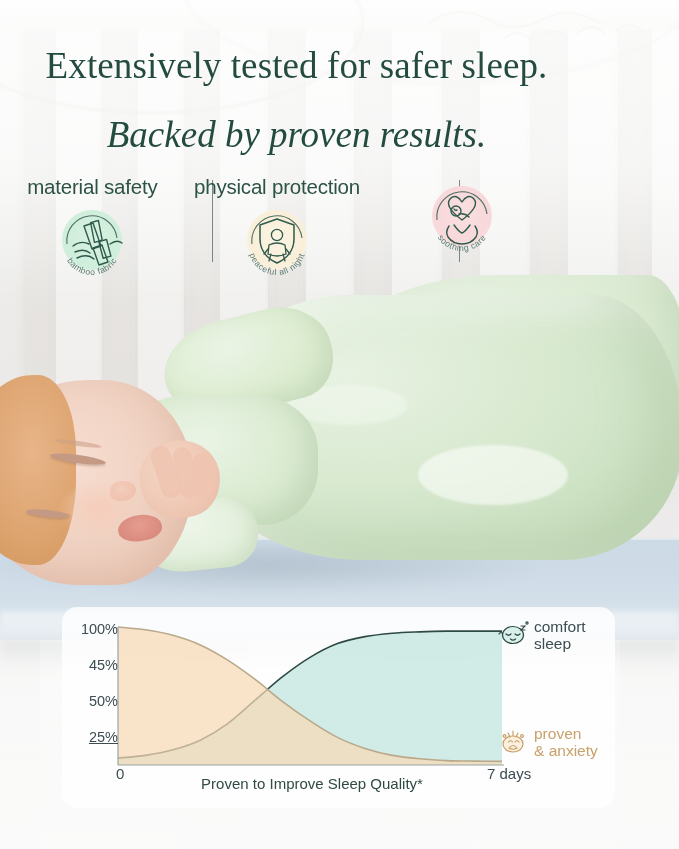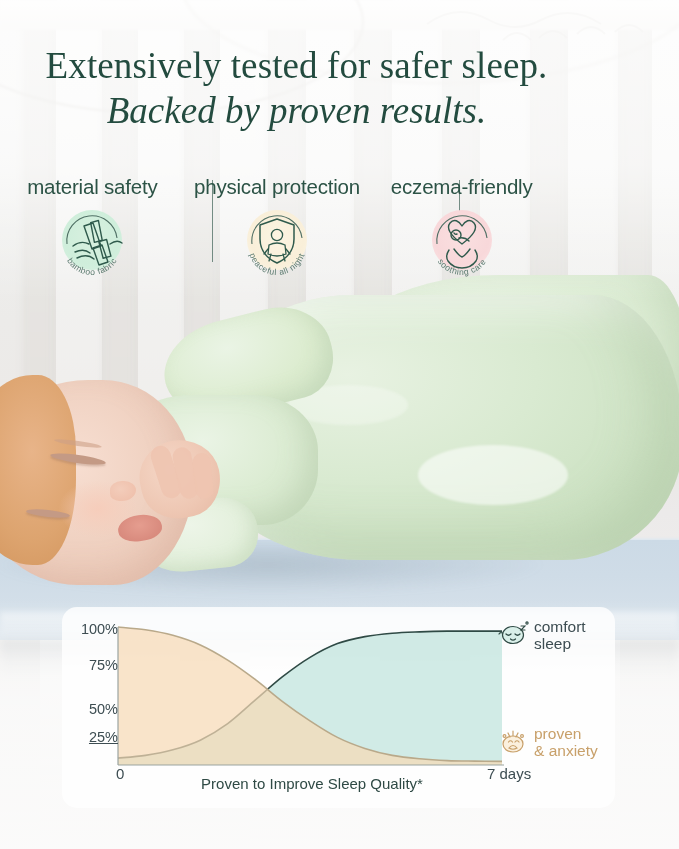--- a/index.html
+++ b/index.html
@@ -95,21 +95,21 @@
   
   .top-wash{position:absolute;left:0;top:0;width:679px;height:300px;
     background:linear-gradient(180deg,rgba(255,255,255,.72) 0%,rgba(255,255,255,.60) 55%,rgba(255,255,255,0) 100%);}
   .bot-wash{position:absolute;left:0;top:600px;width:679px;height:249px;
     background:linear-gradient(180deg,rgba(255,255,255,0) 0%,rgba(255,255,255,.55) 25%,rgba(255,255,255,.80) 100%);}
 
   
   .headline{position:absolute;left:0;top:44px;width:593px;text-align:center;color:#234b3f;
     font-family:"Liberation Serif",serif;}
   .headline .l1{font-size:37px;line-height:44px;letter-spacing:.1px;}
-  .headline .l2{font-size:37px;line-height:46px;font-style:italic;}
+  .headline .l2{font-size:37px;line-height:46px;font-style:italic;margin-top:24px;}
 
   
   .badges{position:absolute;left:0;top:175px;width:554px;height:115px;display:flex;}
   .badge{flex:1;position:relative;display:flex;flex-direction:column;align-items:center;}
   .badge-title{color:#2c5346;font-size:20.5px;letter-spacing:-.2px;white-space:nowrap;}
   .divider{position:absolute;top:5px;width:1px;height:82px;background:#4a6b60;opacity:.75;}
   .d1{left:212px;}
   .d2{left:459px;}
   .emblem{position:relative;width:78px;height:78px;margin-top:5px;}
   .emblem .disc{position:absolute;left:9px;top:6px;width:60px;height:60px;border-radius:50%;}
@@ -264,21 +264,20 @@
               <path d="M14 40 a25 25 0 0 1 50 -6"></path>
             </g>
           <text font-family="Liberation Sans, sans-serif" font-size="8.6" fill="#5c7b70" letter-spacing=".5">
             <textPath href="#arc2" startOffset="50%" text-anchor="middle">peaceful all night</textPath>
           </text>
         </svg>
       </div>
     </div>
 
     <div class="badge">
-      <div class="badge-title">eczema-friendly</div>
       <div class="emblem">
         <div class="disc disc-pink"></div>
         <svg width="78" height="78" viewBox="0 0 78 78">
           <g fill="none" stroke="#2f5a4c" stroke-width="1.4" stroke-linejoin="round" stroke-linecap="round">
             <path d="M39 40 c-12 -9 -16 -16 -12 -21 c4 -5 9 -2 12 3 c3 -5 8 -8 12 -3 c4 5 0 12 -12 21 z"></path>
             <circle cx="33" cy="31" r="5"></circle>
             <path d="M36 34 q6 -1 10 3"></path>
             <path d="M31 29 q1 2 3 1"></path>
             <path d="M26 46 q-4 6 -1 11 q5 7 14 7 q9 0 14 -7 q3 -5 -1 -11"></path>
             <path d="M31 45 q5 7 8 8 q3 -1 8 -8"></path>
@@ -304,22 +303,22 @@
             <path d="M 56.00 151.10 C 60.57 150.64, 74.29 149.72, 83.43 148.34 C 92.57 146.96, 101.71 145.35, 110.86 142.82 C 120.00 140.29, 129.14 137.53, 138.29 133.16 C 147.43 128.79, 156.57 123.27, 165.71 116.60 C 174.86 109.93, 184.00 100.96, 193.14 93.14 C 202.29 85.32, 211.43 76.81, 220.57 69.68 C 229.71 62.55, 238.86 55.88, 248.00 50.36 C 257.14 44.84, 266.29 40.01, 275.43 36.56 C 284.57 33.11, 293.71 31.38, 302.86 29.66 C 312.00 27.93, 321.14 27.02, 330.29 26.21 C 339.43 25.41, 348.57 25.18, 357.71 24.83 C 366.86 24.49, 376.00 24.26, 385.14 24.14 C 394.29 24.03, 403.43 24.14, 412.57 24.14 C 421.71 24.14, 435.43 24.14, 440.00 24.14" fill="none" stroke="#2f4a45" stroke-width="1.6"></path>
             <path d="M 56.00 20.00 C 60.57 20.46, 74.29 21.38, 83.43 22.76 C 92.57 24.14, 101.71 25.75, 110.86 28.28 C 120.00 30.81, 129.14 33.80, 138.29 37.94 C 147.43 42.08, 156.57 47.37, 165.71 53.12 C 174.86 58.87, 184.00 65.54, 193.14 72.44 C 202.29 79.34, 211.43 87.62, 220.57 94.52 C 229.71 101.42, 238.86 107.86, 248.00 113.84 C 257.14 119.82, 266.29 125.80, 275.43 130.40 C 284.57 135.00, 293.71 138.45, 302.86 141.44 C 312.00 144.43, 321.14 146.62, 330.29 148.34 C 339.43 150.06, 348.57 150.92, 357.71 151.79 C 366.86 152.66, 376.00 153.19, 385.14 153.58 C 394.29 153.97, 403.43 154.00, 412.57 154.14 C 421.71 154.27, 435.43 154.37, 440.00 154.41 L 440 158 L 56 158 Z" fill="#f7d9b6" fill-opacity="0.72"></path>
             <path d="M 56.00 20.00 C 60.57 20.46, 74.29 21.38, 83.43 22.76 C 92.57 24.14, 101.71 25.75, 110.86 28.28 C 120.00 30.81, 129.14 33.80, 138.29 37.94 C 147.43 42.08, 156.57 47.37, 165.71 53.12 C 174.86 58.87, 184.00 65.54, 193.14 72.44 C 202.29 79.34, 211.43 87.62, 220.57 94.52 C 229.71 101.42, 238.86 107.86, 248.00 113.84 C 257.14 119.82, 266.29 125.80, 275.43 130.40 C 284.57 135.00, 293.71 138.45, 302.86 141.44 C 312.00 144.43, 321.14 146.62, 330.29 148.34 C 339.43 150.06, 348.57 150.92, 357.71 151.79 C 366.86 152.66, 376.00 153.19, 385.14 153.58 C 394.29 153.97, 403.43 154.00, 412.57 154.14 C 421.71 154.27, 435.43 154.37, 440.00 154.41" fill="none" stroke="#b9a98a" stroke-width="1.6"></path>
             <line x1="56" y1="20" x2="56" y2="158" stroke="#9aa3a0" stroke-width="1.2"></line>
             <line x1="56" y1="158" x2="442" y2="158" stroke="#9aa3a0" stroke-width="1.2"></line>
           </g>
       </svg>
 
       <div class="y-labels">
         <div style="top:0px;">100%</div>
-        <div style="top:36px;">75%</div>
-        <div style="top:72px;margin-top:8px;">50%</div>
+        <div style="top:36px;">45%</div>
+        <div style="top:72px;">50%</div>
         <div style="top:108px;text-decoration:underline;">25%</div>
       </div>
 
       <div class="x0">0</div>
       <div class="x7">7 days</div>
 
       <div class="caption">Proven to Improve Sleep Quality*</div>
 
       <div class="legend lg-top">
         <svg class="lg-icon" style="left:-36px;top:2px;" width="32" height="26" viewBox="0 0 32 26">

